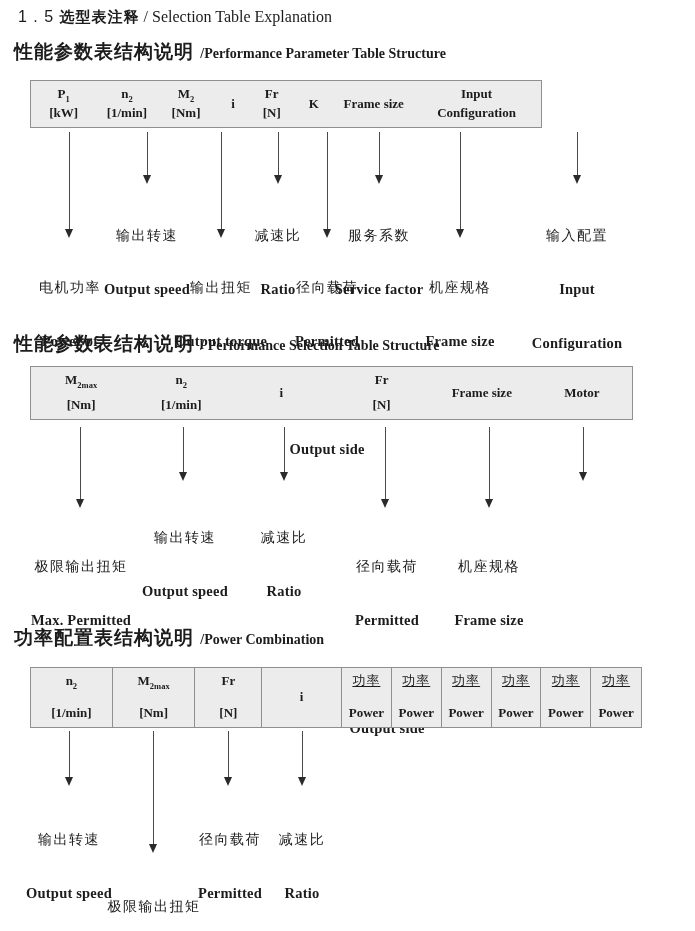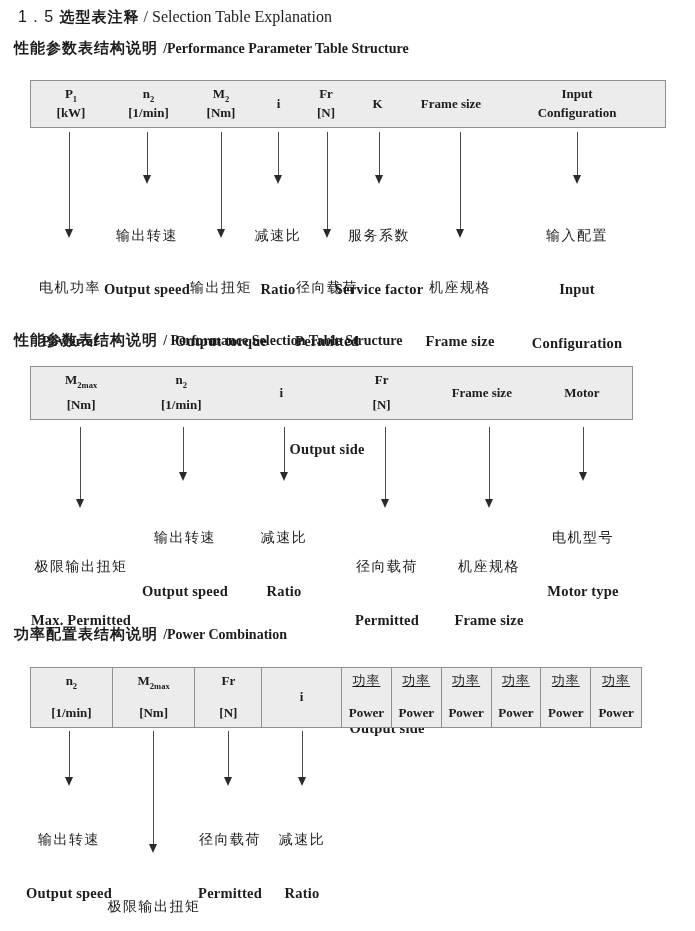--- a/index.html
+++ b/index.html
@@ -6,21 +6,21 @@
   .page{position:relative;width:695px;height:931px;background:#ffffff;color:#1c1c1c;overflow:hidden;
         font-family:"Liberation Serif",serif;}
 
   
   .doc-title{position:absolute;left:18px;top:8px;font-size:16px;white-space:pre;}
   .doc-title .num{font-family:Liberation Sans, sans-serif;letter-spacing:1px;}
   .doc-title .zh-t{font-family:"Liberation Sans",sans-serif;font-weight:bold;font-size:15px;letter-spacing:1px;}
   .doc-title .en-t{font-family:"Liberation Serif",serif;font-size:16px;}
 
   .sec-h{position:absolute;white-space:pre;}
-  .sec-h .zh-part{font-family:"Liberation Sans",sans-serif;font-weight:bold;font-size:15px;letter-spacing:1px;}
+  .sec-h .zh-part{font-family:"Liberation Sans",sans-serif;font-weight:bold;font-size:19px;letter-spacing:1px;}
   .sec-h .en-part{font-family:"Liberation Serif",serif;font-weight:bold;font-size:14px;}
 
   
   .ptable{position:absolute;display:flex;background:#ececec;border:1px solid #8f8f8f;box-sizing:border-box;}
   .cell{display:flex;flex-direction:column;justify-content:space-between;align-items:center;
         padding:6px 0 7px 0;box-sizing:border-box;
         font-family:"Liberation Serif",serif;font-weight:bold;font-size:13px;line-height:14px;}
   .cell.single{justify-content:center;}
   .cell .l1 sub{font-size:8.5px;}
   .t3 .cell{border-right:1px solid #8f8f8f;}
@@ -40,21 +40,21 @@
 </style>
 </head>
 <body>
 
 <div class="page">
 
   <div class="doc-title"><span class="num">1 . 5 </span><span class="zh-t">选型表注释</span><span class="en-t"> / </span><span class="en-t">Selection Table Explanation</span></div>
 
   <div class="sec-h" style="left:14px;top:39px;"><span class="zh-part">性能参数表结构说明 </span><span class="en-part">/Performance Parameter Table Structure</span></div>
 
-  <div class="ptable" style="left:30px;top:80px;width:636px;height:48px;">
+  <div class="ptable" style="left:30px;top:80px;width:512px;height:48px;">
     <div class="cell" style="width:80px">
       <div class="l1"><span>P</span><sub>1</sub></div>
       <div class="l2">[kW]</div>
     </div>
     <div class="cell" style="width:75px">
       <div class="l1"><span>n</span><sub>2</sub></div>
       <div class="l2">[1/min]</div>
     </div>
     <div class="cell" style="width:70px">
       <div class="l1"><span>M</span><sub>2</sub></div>
@@ -174,24 +174,20 @@
   <div class="callout" style="left:387px;top:521px">
     <div class="zh">径向载荷</div>
     <div class="en">Permitted</div>
     <div class="en">Overhung load</div>
     <div class="en">Output side</div>
   </div>
   <div class="callout" style="left:489px;top:521px">
     <div class="zh">机座规格</div>
     <div class="en">Frame size</div>
   </div>
-  <div class="callout" style="left:583px;top:492px">
-    <div class="zh">电机型号</div>
-    <div class="en">Motor type</div>
-  </div>
 
   <div class="sec-h" style="left:14px;top:625px;"><span class="zh-part">功率配置表结构说明 </span><span class="en-part">/Power Combination</span></div>
 
   <div class="ptable t3" style="left:30px;top:667px;width:612px;height:61px;">
     <div class="cell" style="width:82px">
       <div class="l1"><span>n</span><sub>2</sub></div>
       <div class="l2">[1/min]</div>
     </div>
     <div class="cell" style="width:83px">
       <div class="l1"><span>M</span><sub>2max</sub></div>

